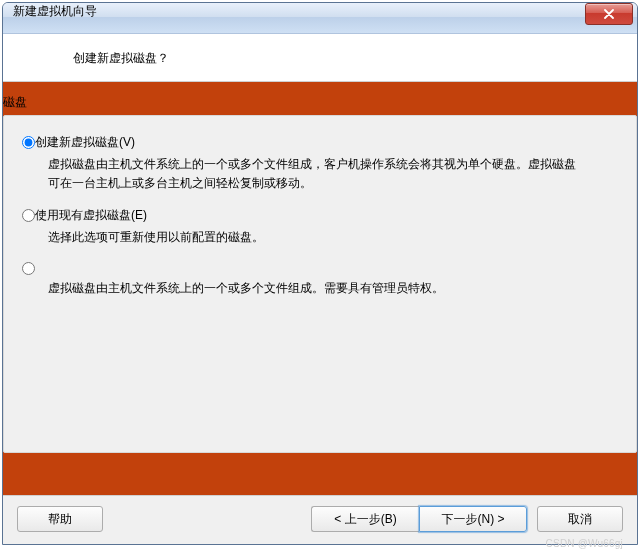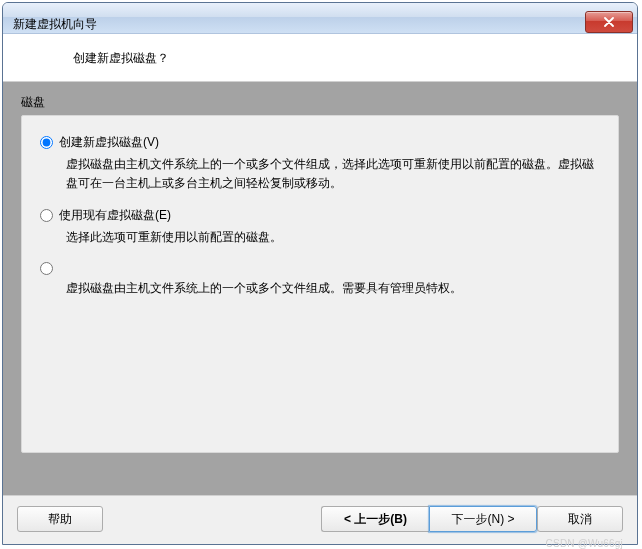--- a/index.html
+++ b/index.html
@@ -21,21 +21,21 @@
     flex-direction: column;
     box-sizing: border-box;
     margin: 2px;
   }
   .titlebar {
     height: 30px;
     background: linear-gradient(to bottom, #e8f0fb 0%, #d1dff0 45%, #bcd0e9 46%, #cfe0f4 100%);
     border-bottom: 1px solid #b0c4de;
     border-radius: 5px 5px 0 0;
     display: flex;
-    align-items: flex-end;
+    align-items: flex-start;
     padding: 0 4px 0 10px;
   }
   .titlebar-title {
     flex: 1;
     font-size: 12px;
     color: #000;
   }
   .close-btn {
     width: 46px;
     height: 20px;
@@ -61,43 +61,42 @@
     font-size: 13px;
     margin-left: 24px;
   }
   .header-subtitle {
     margin-left: 50px;
     margin-top: 4px;
     font-size: 12px;
   }
   .content-area {
     flex: 1;
-    padding: 12px 18px;
-    background: #a3a3a3;
+    padding: 12px 0;
+    background: #c2410c;
     overflow: hidden;
   }
   .group-label {
     font-size: 12px;
     margin-bottom: 4px;
   }
   .group-box {
     border: 1px solid #d8d8d8;
     border-radius: 2px;
     background: #f0f0f0;
     padding: 10px 14px 14px 14px;
     height: 338px;
     box-sizing: border-box;
   }
   .option {
     margin: 8px 0 2px 4px;
   }
   .option-row {
     display: flex;
     align-items: center;
-    gap: 6px;
   }
   .option-row input[type=radio] {
     margin: 0;
     width: 13px;
     height: 13px;
   }
   .option-label {
     font-size: 12px;
   }
   .option-desc {
@@ -128,23 +127,23 @@
     justify-content: center;
   }
   .btn:focus, .btn.default {
     border-color: #5b9dd9;
     box-shadow: 0 0 1px 1px rgba(91,157,217,0.6);
     outline: none;
   }
   .footer-spacer { flex: 1; }
   .nav-buttons { display: flex; gap: 0; }
   .nav-buttons .btn { min-width: 108px; }
-  .nav-buttons .btn.back { border-radius: 3px 0 0 3px; border-right: none; font-weight: bold; }
+  .nav-buttons .btn.back { border-radius: 3px 0 0 3px; border-right: none; }
   .nav-buttons .btn.next { border-radius: 0 3px 3px 0; text-align: center; }
-  .cancel-wrap { margin-left: 0; }
+  .cancel-wrap { margin-left: 10px; }
   .watermark {
     position: absolute;
     right: 19px;
     bottom: -0px;
     font-size: 10px;
     color: #d0d0d0;
     letter-spacing: 0.2px;
   }
 </style>
 </head>
@@ -167,21 +166,21 @@
 
   <div class="content-area">
     <div class="group-label">磁盘</div>
     <div class="group-box">
 
       <div class="option">
         <label class="option-row">
           <input type="radio" name="disk" checked="" style="">
           <span class="option-label">创建新虚拟磁盘(V)</span>
         </label>
-        <div class="option-desc">虚拟磁盘由主机文件系统上的一个或多个文件组成，选择此选项可重新使用以前配置的磁盘。虚拟磁盘可在一台主机上或多台主机之间轻松复制或移动。</div>
+        <div class="option-desc">虚拟磁盘由主机文件系统上的一个或多个文件组成，客户机操作系统会将其视为单个硬盘。虚拟磁盘可在一台主机上或多台主机之间轻松复制或移动。</div>
       </div>
 
       <div class="option">
         <label class="option-row">
           <input type="radio" name="disk" style="">
           <span class="option-label">使用现有虚拟磁盘(E)</span>
         </label>
         <div class="option-desc">选择此选项可重新使用以前配置的磁盘。</div>
       </div>
 

